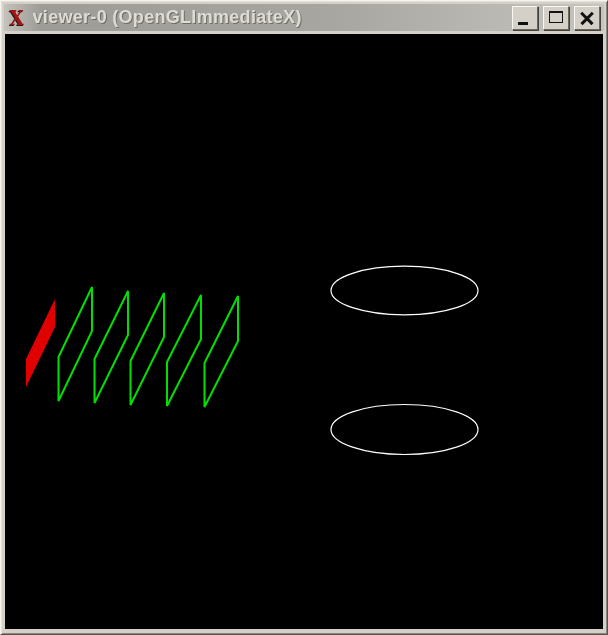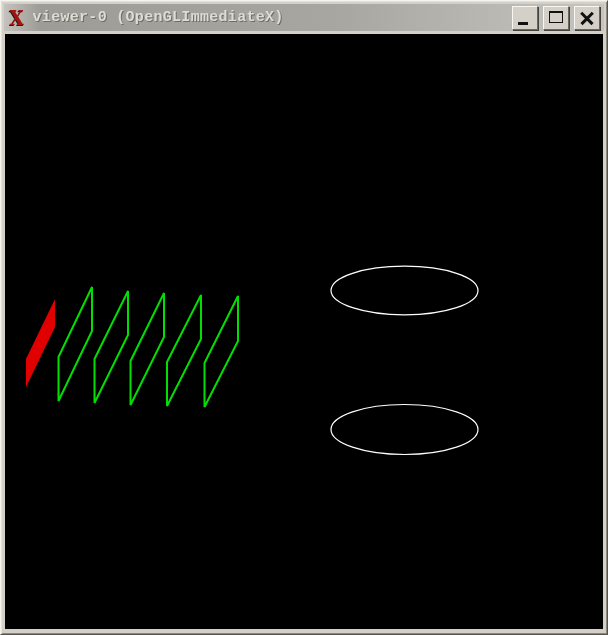--- a/index.html
+++ b/index.html
@@ -27,27 +27,26 @@
     font-family:"DejaVu Serif", serif;
     font-weight:bold; font-style:normal;
     font-size:20px; line-height:1;
     color:#a41410;
     text-shadow:-1px 1px 0 #1c1c1c;
     margin:0 8px 0 5px;
     transform:scaleX(0.92);
   }
   .title {
     flex:1;
-    font-weight:bold; font-size:15px;
+    font-weight:bold; font-size:18px;
     color:#dedcd4;
     text-shadow:1px 1px 0 #6e6c66;
     letter-spacing:0.3px;
     white-space:nowrap; overflow:hidden;
     margin-top:-1px;
-    font-family:Liberation Mono, monospace;
   }
   .controls { display:flex; gap:5px; margin-right:4px; }
   .btn {
     width:26px; height:24px;
     background:#d4d0c8;
     border:1px solid;
     border-color:#f8f6f2 #6a675f #6a675f #f8f6f2;
     box-shadow:1px 1px 0 #44423c;
     position:relative;
     cursor:default;

